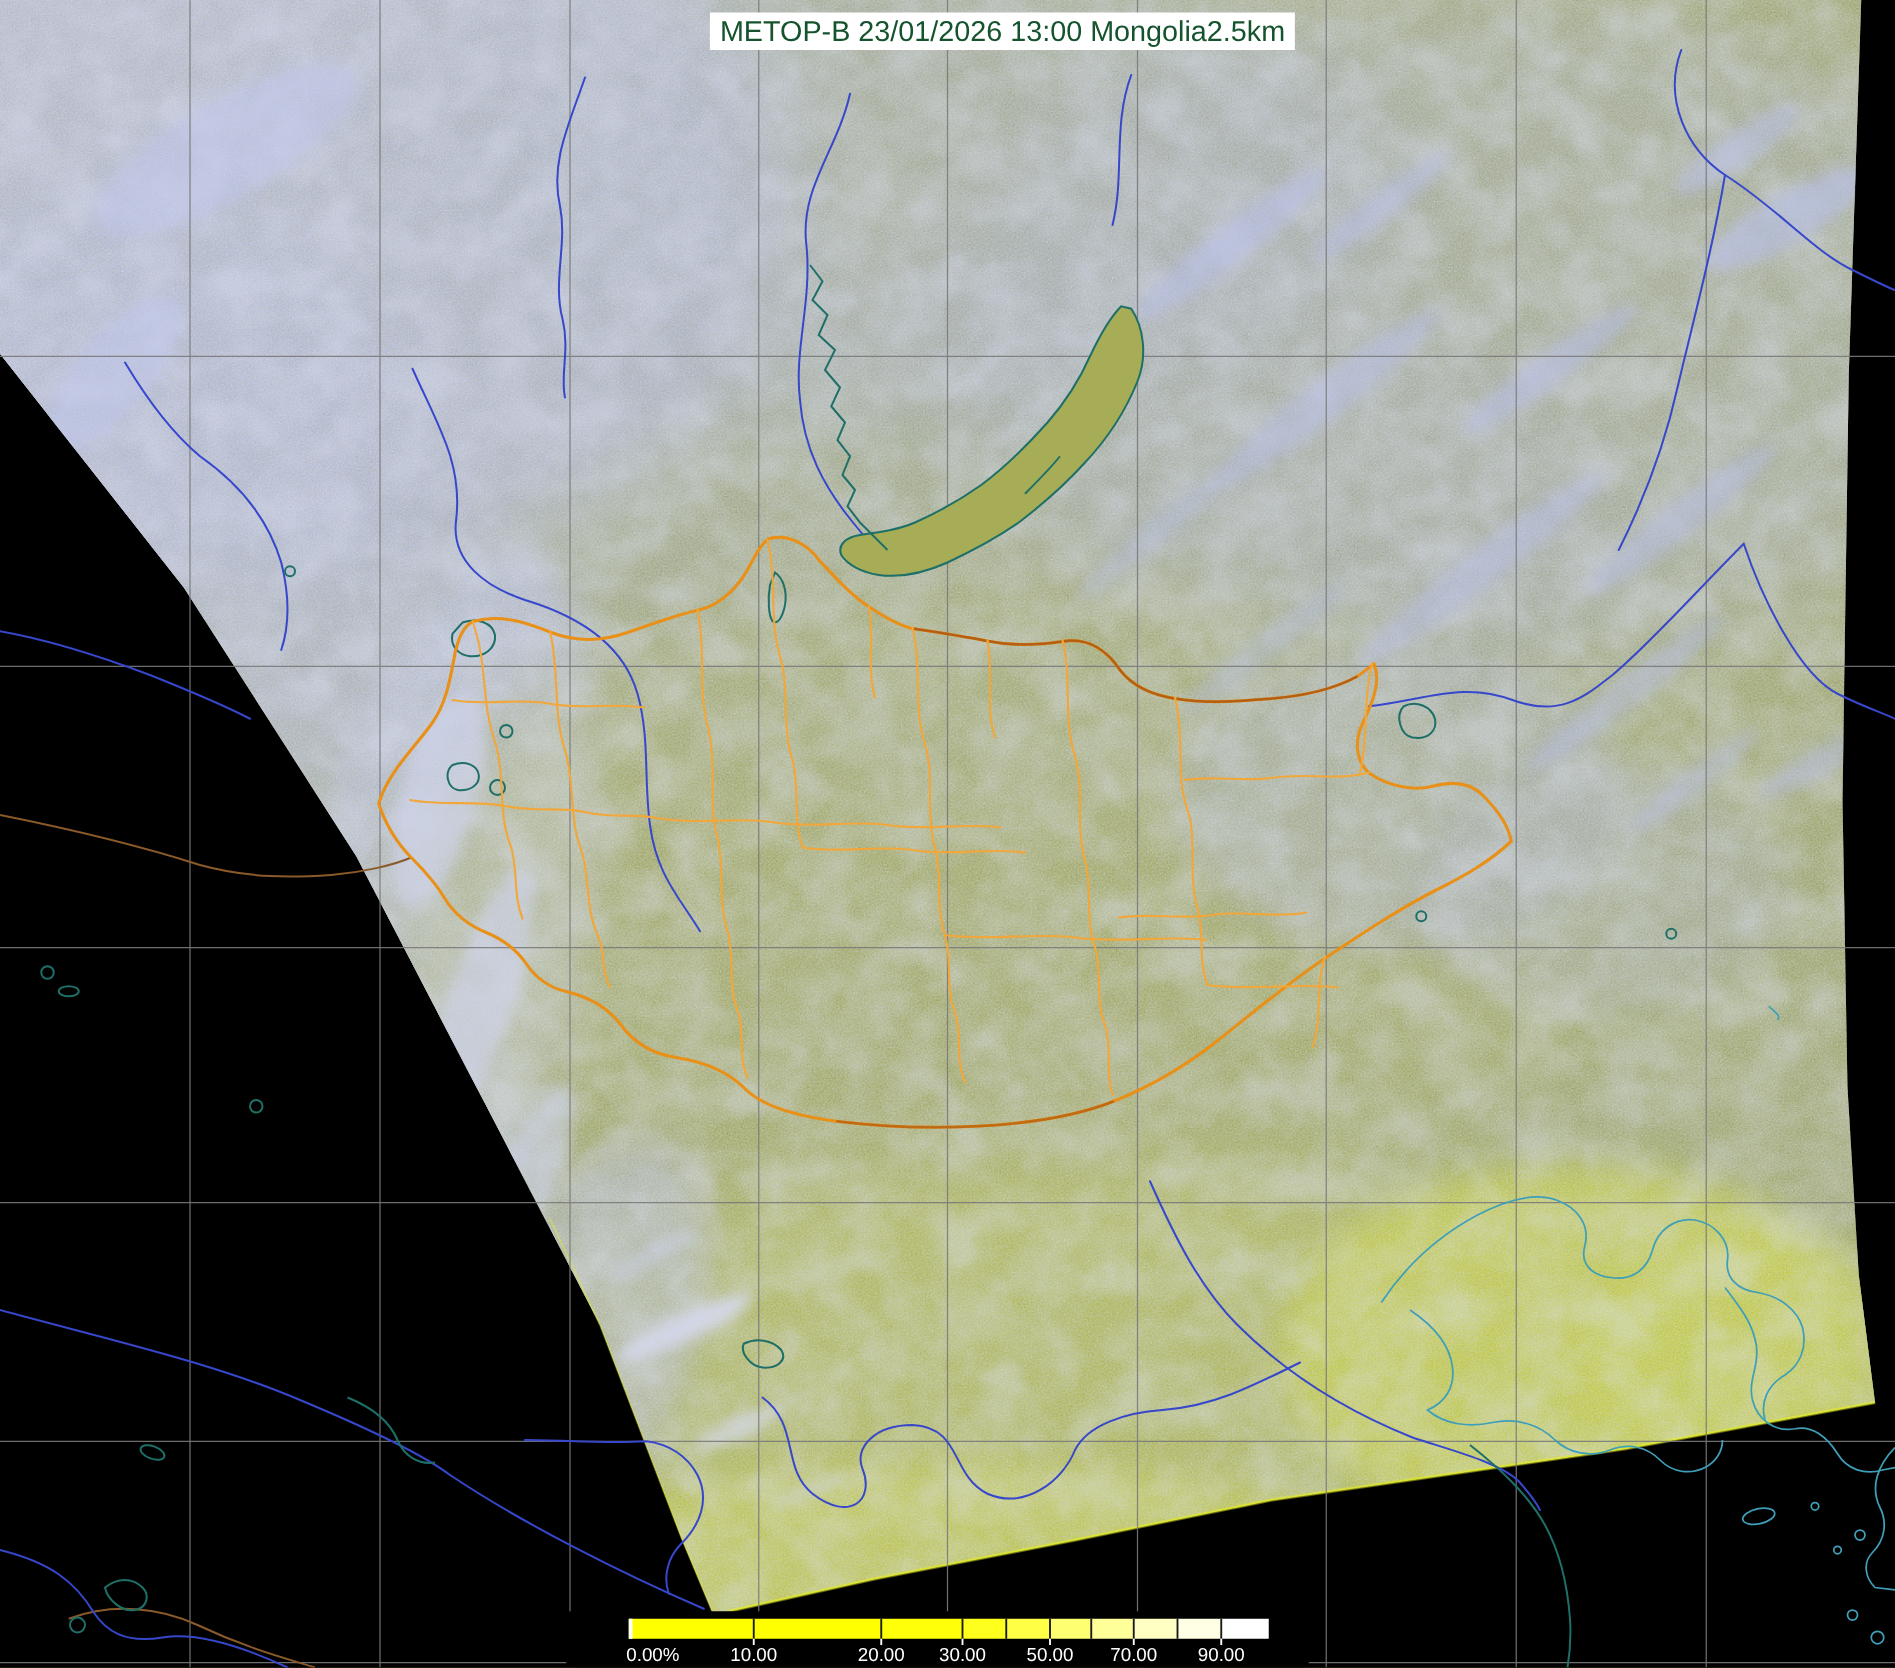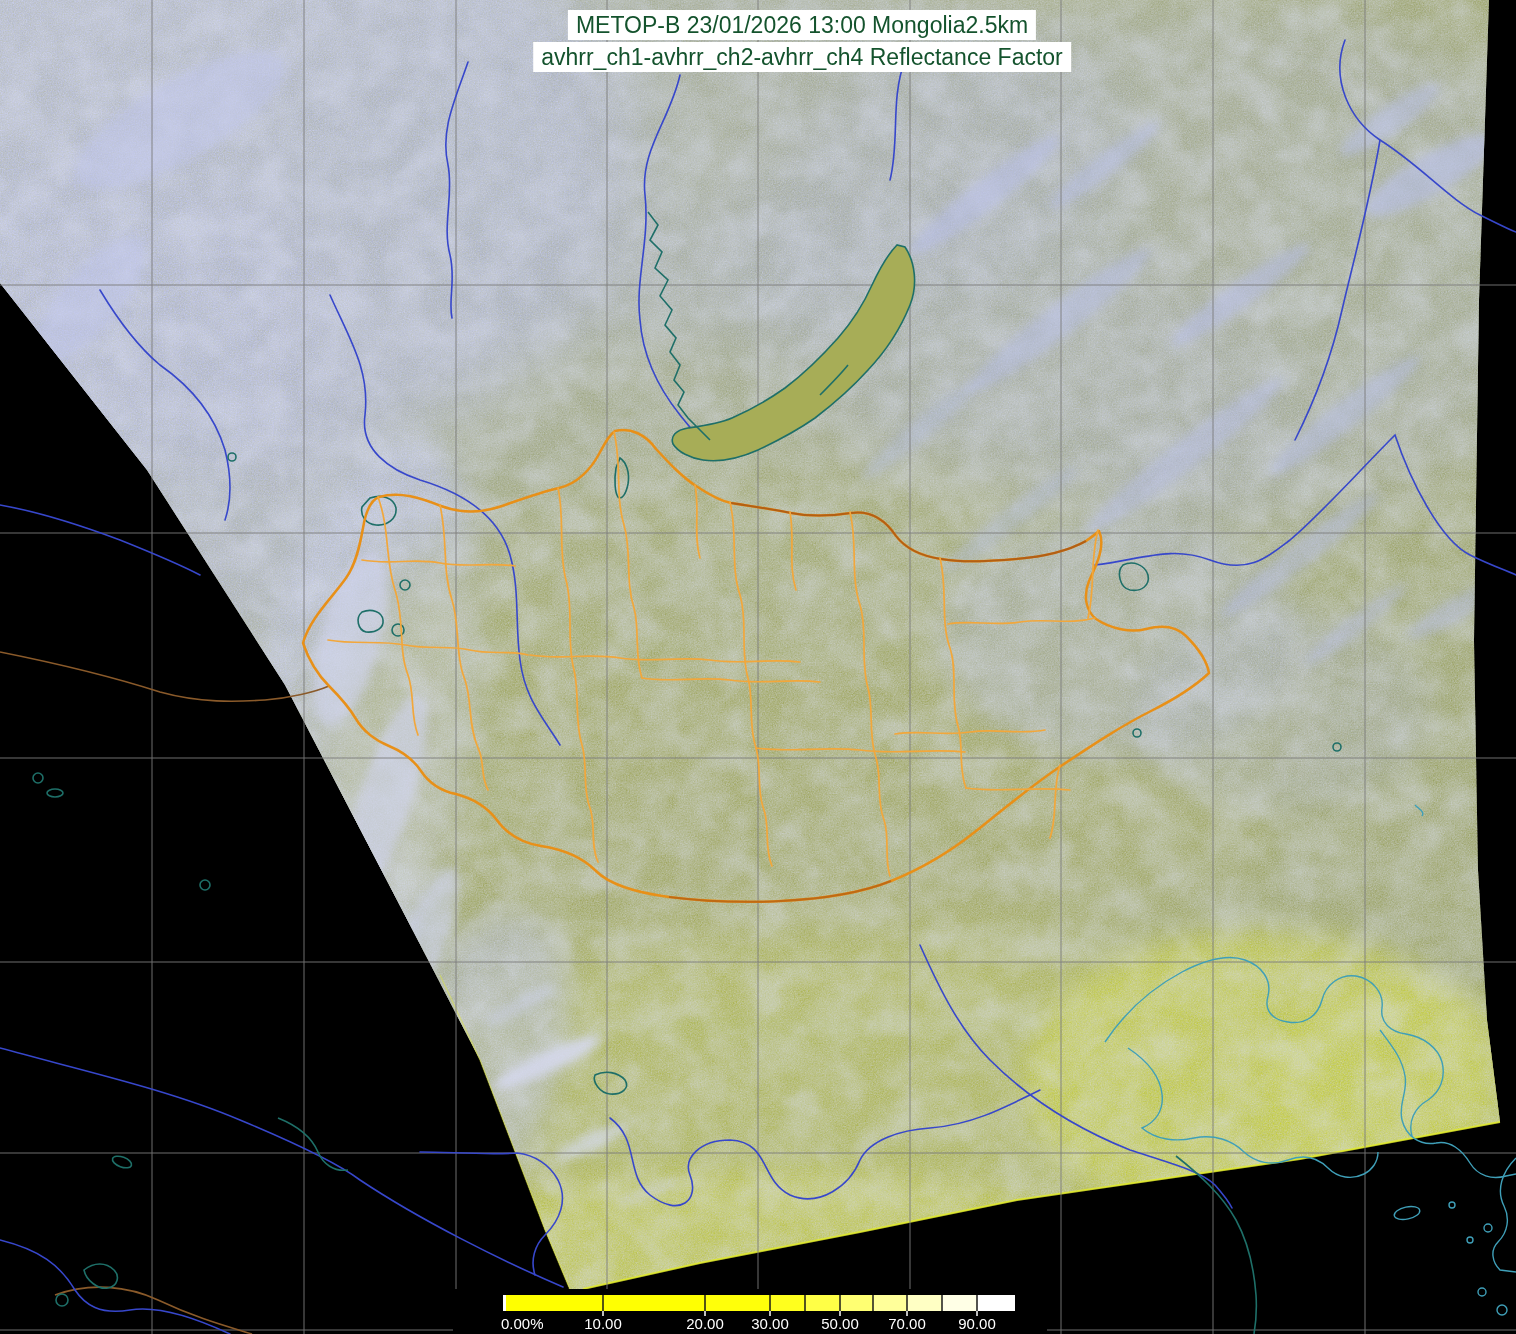--- a/index.html
+++ b/index.html
@@ -266,15 +266,14 @@
       <text class="cb-label anchor-mid" y="1329" x="705">20.00</text>
       <text class="cb-label anchor-mid" y="1329" x="770">30.00</text>
       <text class="cb-label anchor-mid" y="1329" x="840">50.00</text>
       <text class="cb-label anchor-mid" y="1329" x="907">70.00</text>
       <text class="cb-label anchor-mid" y="1329" x="977">90.00</text>
     </g>
   </g>
 </svg>
 
 <div class="title-line" id="title1">METOP-B 23/01/2026 13:00 Mongolia2.5km</div>
-<div class="title-line" id="title2">avhrr_ch1-avhrr_ch2-avhrr_ch4 Reflectance Factor</div>
 
 </div>
 
 </body></html>

